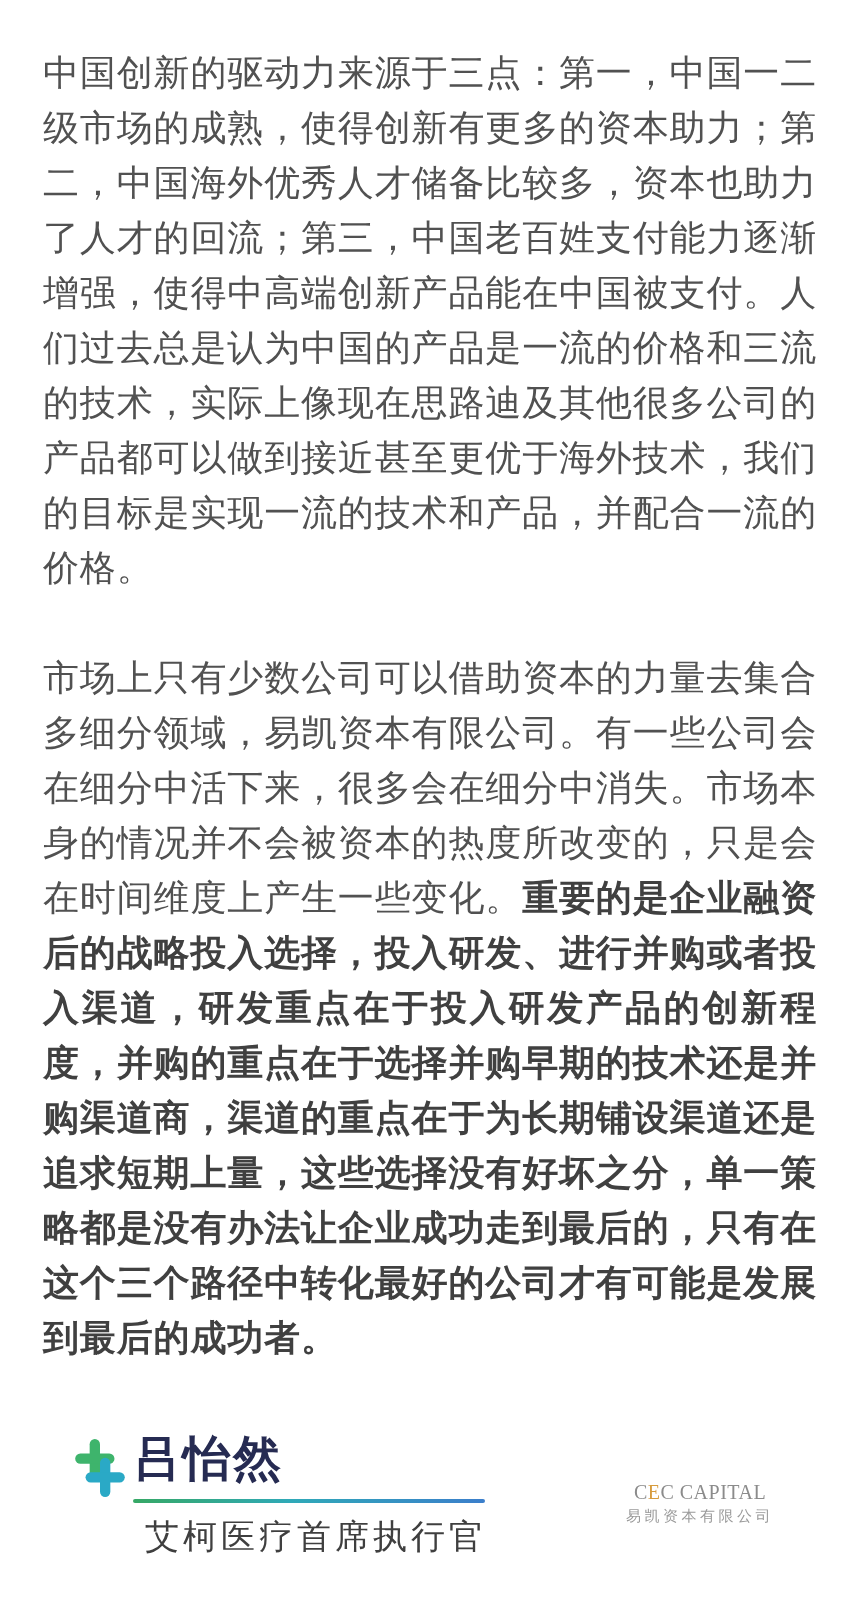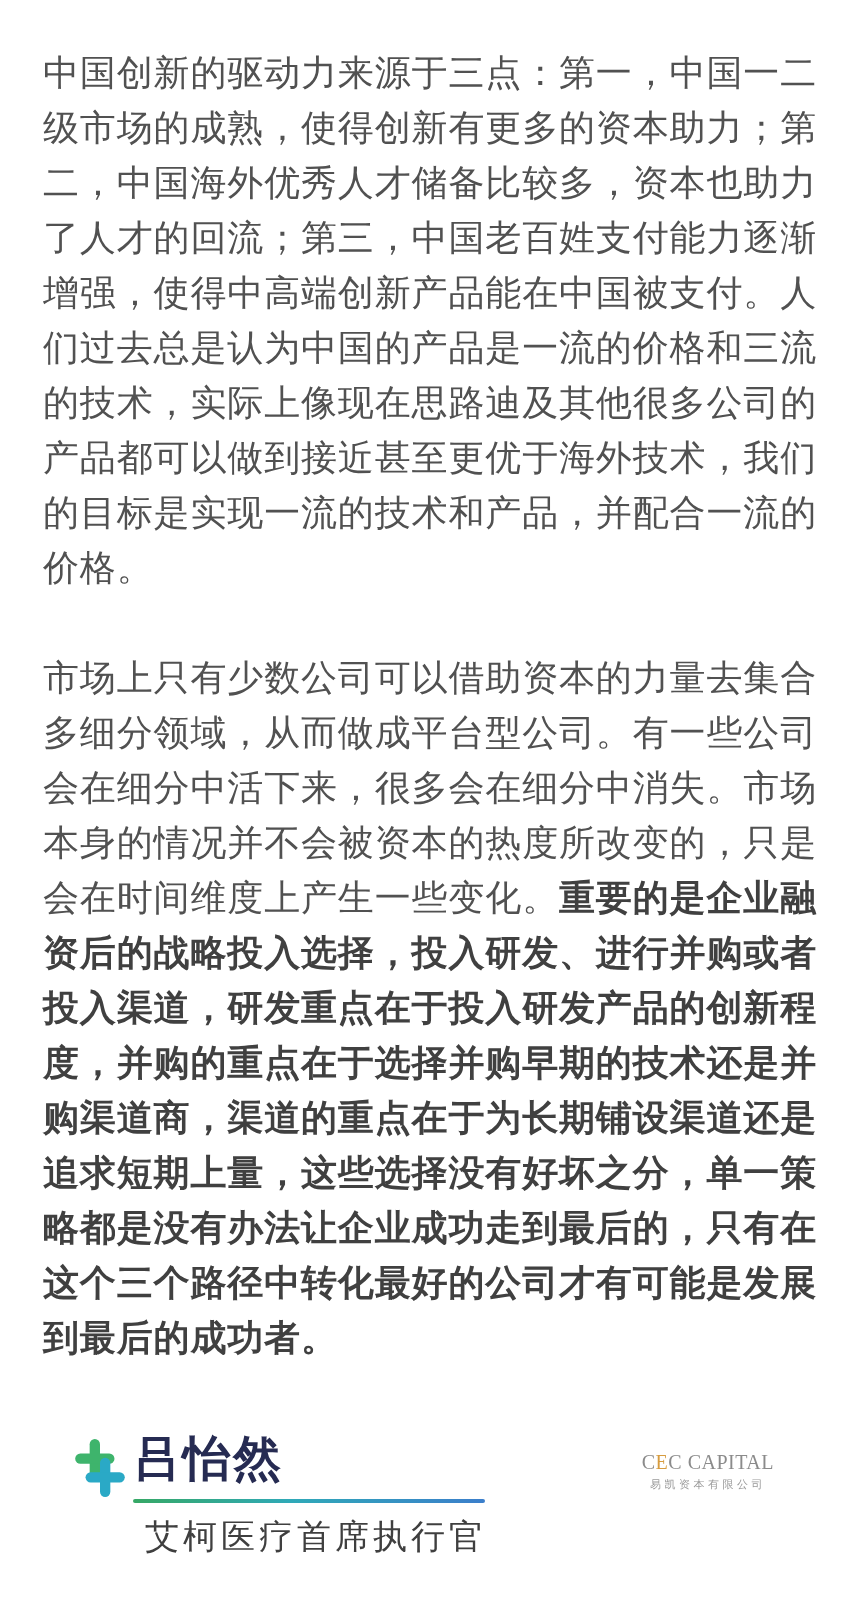--- a/index.html
+++ b/index.html
@@ -20,21 +20,21 @@
     text-align: justify;
     text-justify: inter-ideograph;
   }
   .para .hl {
     color: #404040;
     font-weight: bold;
   }
   .footer {
     display: flex;
     justify-content: space-between;
-    align-items: flex-start;
+    align-items: center;
     padding: 0 43px 0 30px;
     margin-top: 66px;
   }
   .footer-left { display: flex; align-items: flex-start; }
   .cross-icon { width: 54px; height: 62px; margin-top: 6px; flex: 0 0 auto; }
   .name-block { margin-left: 6px; }
   .speaker-name {
     font-size: 48px;
     font-weight: bold;
     color: #262b52;
@@ -63,36 +63,36 @@
     font-family: Liberation Serif, serif;
   }
   .company-en {
     font-size: 20px;
     color: #8b8b8b;
     letter-spacing: 0.5px;
     white-space: nowrap;
   }
   .company-en .gold { color: #d79c3f; }
   .company-cn {
-    font-size: 11px;
+    font-size: 15px;
     color: #9a9a9a;
     letter-spacing: 3.5px;
     margin-top: 3px;
     white-space: nowrap;
   }
 </style>
 </head>
 <body>
 
 <div class="page">
   <div class="content">
 
     <p class="para">中国创新的驱动力来源于三点：第一，中国一二级市场的成熟，使得创新有更多的资本助力；第二，中国海外优秀人才储备比较多，资本也助力了人才的回流；第三，中国老百姓支付能力逐渐增强，使得中高端创新产品能在中国被支付。人们过去总是认为中国的产品是一流的价格和三流的技术，实际上像现在思路迪及其他很多公司的产品都可以做到接近甚至更优于海外技术，我们的目标是实现一流的技术和产品，并配合一流的价格。</p>
 
-    <p class="para"><span>市场上只有少数公司可以借助资本的力量去集合多细分领域，从而做成平台型公司。有一些公司会在细分中活下来，很多会在细分中消失。市场本身的情况并不会被资本的热度所改变的，只是会在时间维度上产生一些变化。</span><span class="hl">重要的是企业融资后的战略投入选择，投入研发、进行并购或者投入渠道，研发重点在于投入研发产品的创新程度，并购的重点在于选择并购早期的技术还是并购渠道商，渠道的重点在于为长期铺设渠道还是追求短期上量，这些选择没有好坏之分，单一策略都是没有办法让企业成功走到最后的，只有在这个三个路径中转化最好的公司才有可能是发展到最后的成功者。</span></p>
+    <p class="para"><span>市场上只有少数公司可以借助资本的力量去集合多细分领域，易凯资本有限公司。有一些公司会在细分中活下来，很多会在细分中消失。市场本身的情况并不会被资本的热度所改变的，只是会在时间维度上产生一些变化。</span><span class="hl">重要的是企业融资后的战略投入选择，投入研发、进行并购或者投入渠道，研发重点在于投入研发产品的创新程度，并购的重点在于选择并购早期的技术还是并购渠道商，渠道的重点在于为长期铺设渠道还是追求短期上量，这些选择没有好坏之分，单一策略都是没有办法让企业成功走到最后的，只有在这个三个路径中转化最好的公司才有可能是发展到最后的成功者。</span></p>
 
     <div class="footer">
       <div class="footer-left">
         <svg class="cross-icon" viewBox="0 0 52 60">
           <g fill="none" stroke-linecap="round" stroke-width="10">
             <path d="M21 7 V35" stroke="#3eb46c"></path>
             <path d="M7 21 H35" stroke="#3eb46c"></path>
             <path d="M31 25 V53" stroke="#2aa9c6"></path>
             <path d="M17 39 H45" stroke="#2aa9c6"></path>
           </g>

